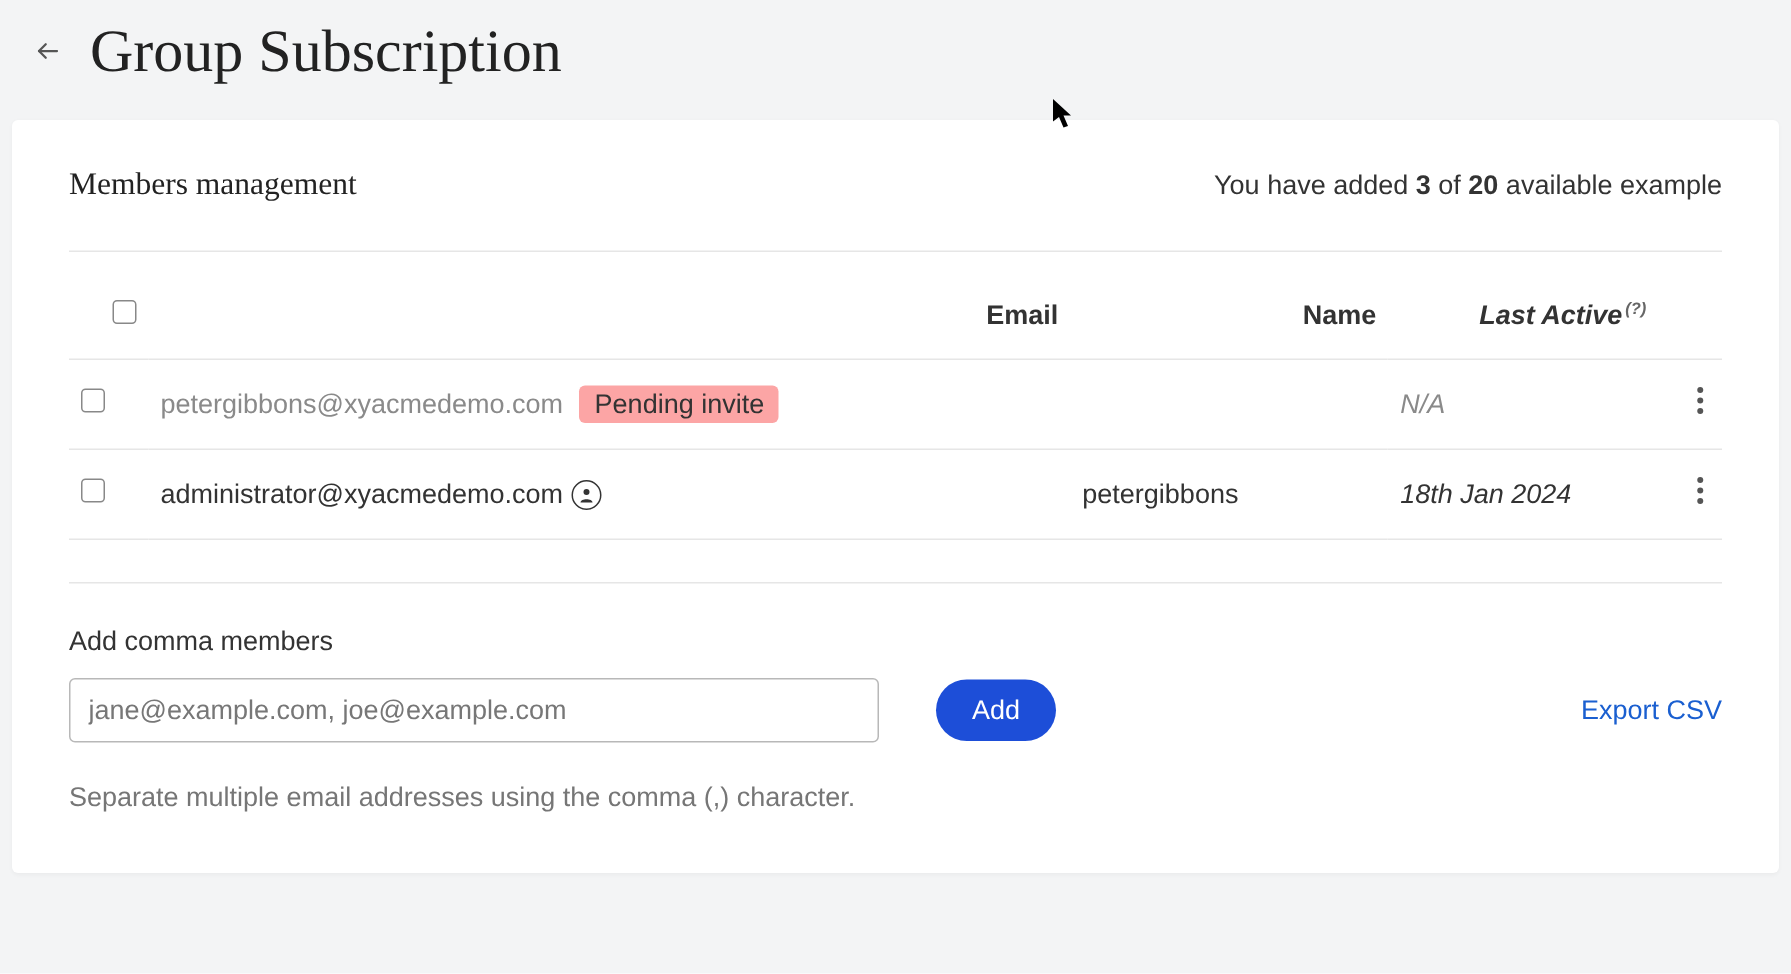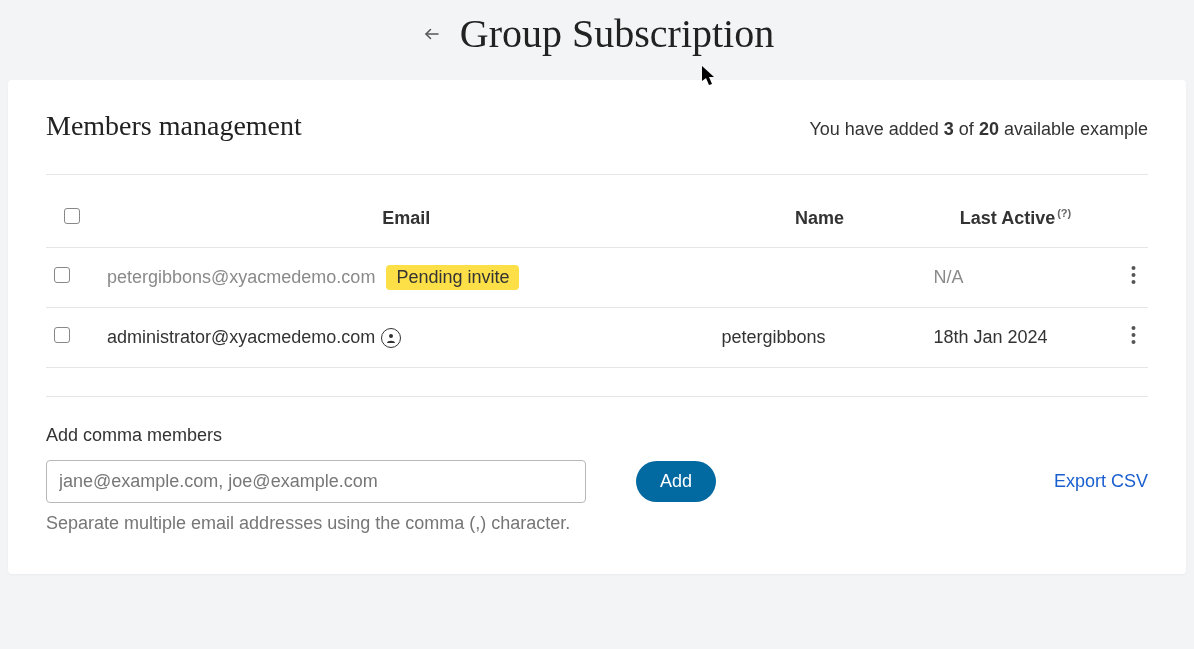--- a/index.html
+++ b/index.html
@@ -13,21 +13,20 @@
       width: 1194px;
       height: 649px;
       overflow: hidden;
       position: relative;
     }
     .header-bar {
       display: flex;
       align-items: center;
       padding: 10px 20px 18px 20px;
       background: #f3f4f5;
-      justify-content: center;
     }
     .back-arrow {
       width: 24px;
       height: 24px;
       display: flex;
       align-items: center;
       justify-content: center;
       cursor: pointer;
       margin-right: 16px;
       color: #555;
@@ -51,41 +50,41 @@
     }
     .section-header {
       display: flex;
       justify-content: space-between;
       align-items: baseline;
       padding-bottom: 32px;
       border-bottom: 1px solid #e6e6e6;
       margin-bottom: 20px;
     }
     .section-title {
-      font-size: 28px;
+      font-size: 21px;
       font-weight: 400;
       color: #222;
       font-family: Georgia, serif;
     }
     .member-count {
       font-family: -apple-system, 'Segoe UI', Helvetica, Arial, sans-serif;
       font-size: 18px;
       color: #333;
     }
     .member-count b {
       font-weight: 700;
     }
     .members-table {
       width: 100%;
       border-collapse: collapse;
       font-family: -apple-system, 'Segoe UI', Helvetica, Arial, sans-serif;
       margin-top: 18px;
     }
     .members-table th {
-      text-align: center;
+      text-align: right;
       font-size: 18px;
       font-weight: 600;
       color: #333;
       padding: 12px 8px 18px 8px;
       border-bottom: 1px solid #e6e6e6;
     }
     .members-table td {
       padding: 14px 8px;
       border-bottom: 1px solid #e6e6e6;
       font-size: 18px;
@@ -96,40 +95,41 @@
       width: 50px;
     }
     .col-email {
       width: 580px;
     }
     .col-name {
       width: 200px;
     }
     .col-lastactive {
       width: 170px;
+      font-style: italic;
     }
     .col-actions {
       width: 40px;
       text-align: right;
     }
     .checkbox {
       width: 16px;
       height: 16px;
       border: 1.5px solid #888;
       border-radius: 3px;
       display: inline-block;
       cursor: pointer;
       background: #fff;
     }
     .pending-row td {
       color: #8a8a8a;
     }
     .pending-badge {
       display: inline-block;
-      background: #fde047;
+      background: #fca5a5;
       color: #333;
       border-radius: 4px;
       padding: 2px 10px;
       font-size: 18px;
       margin-left: 6px;
     }
     .owner-badge {
       display: inline-flex;
       width: 20px;
       height: 20px;
@@ -172,55 +172,55 @@
     }
     .add-label {
       font-size: 18px;
       color: #333;
       margin-bottom: 14px;
       display: block;
     }
     .add-row {
       display: flex;
       align-items: center;
-      gap: 50px;
+      gap: 38px;
     }
     .email-input {
       width: 540px;
       padding: 10px 12px;
       font-size: 18px;
       border: 1px solid #b8b8b8;
       border-radius: 4px;
       font-family: inherit;
       color: #333;
     }
     .email-input::placeholder {
       color: #777;
     }
     .add-btn {
-      background: #0369a1;
+      background: #1d4ed8;
       color: #fff;
       border: none;
       border-radius: 22px;
       padding: 10px 24px;
       font-size: 18px;
       font-weight: 500;
       cursor: pointer;
       font-family: inherit;
     }
     .export-link {
       margin-left: auto;
       color: #1a5fd0;
       font-size: 18px;
       cursor: pointer;
       text-decoration: none;
       text-align: center;
     }
     .hint-text {
-      margin-top: 10px;
+      margin-top: 26px;
       font-size: 18px;
       color: #767676;
     }
     .cursor {
       position: absolute;
       top: 66px;
       left: 702px;
       pointer-events: none;
     }
     .cursor svg { width: 16px; height: 20px; }

